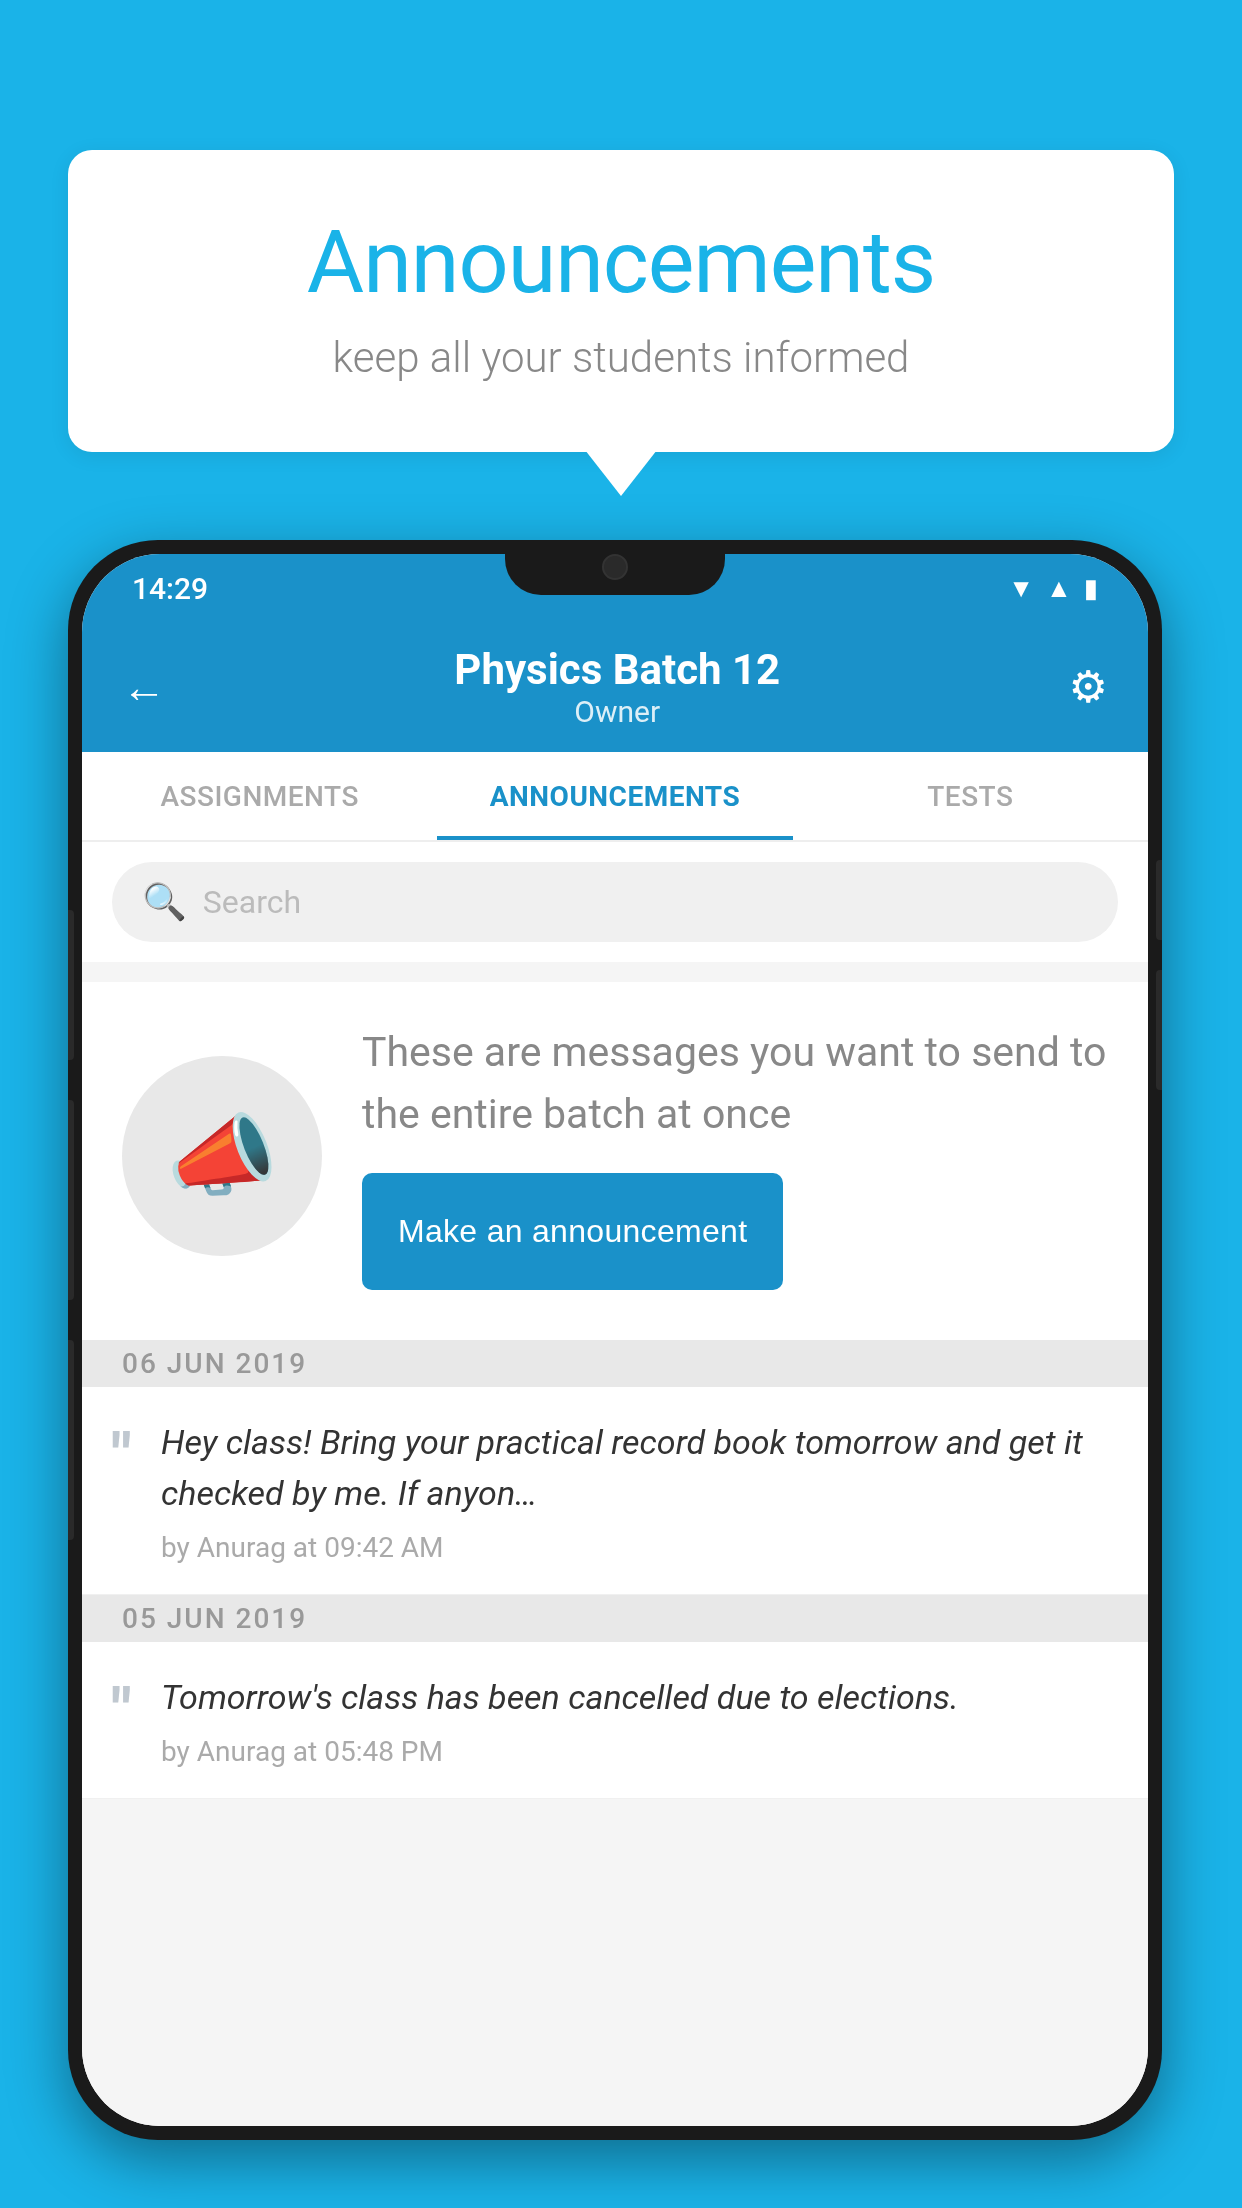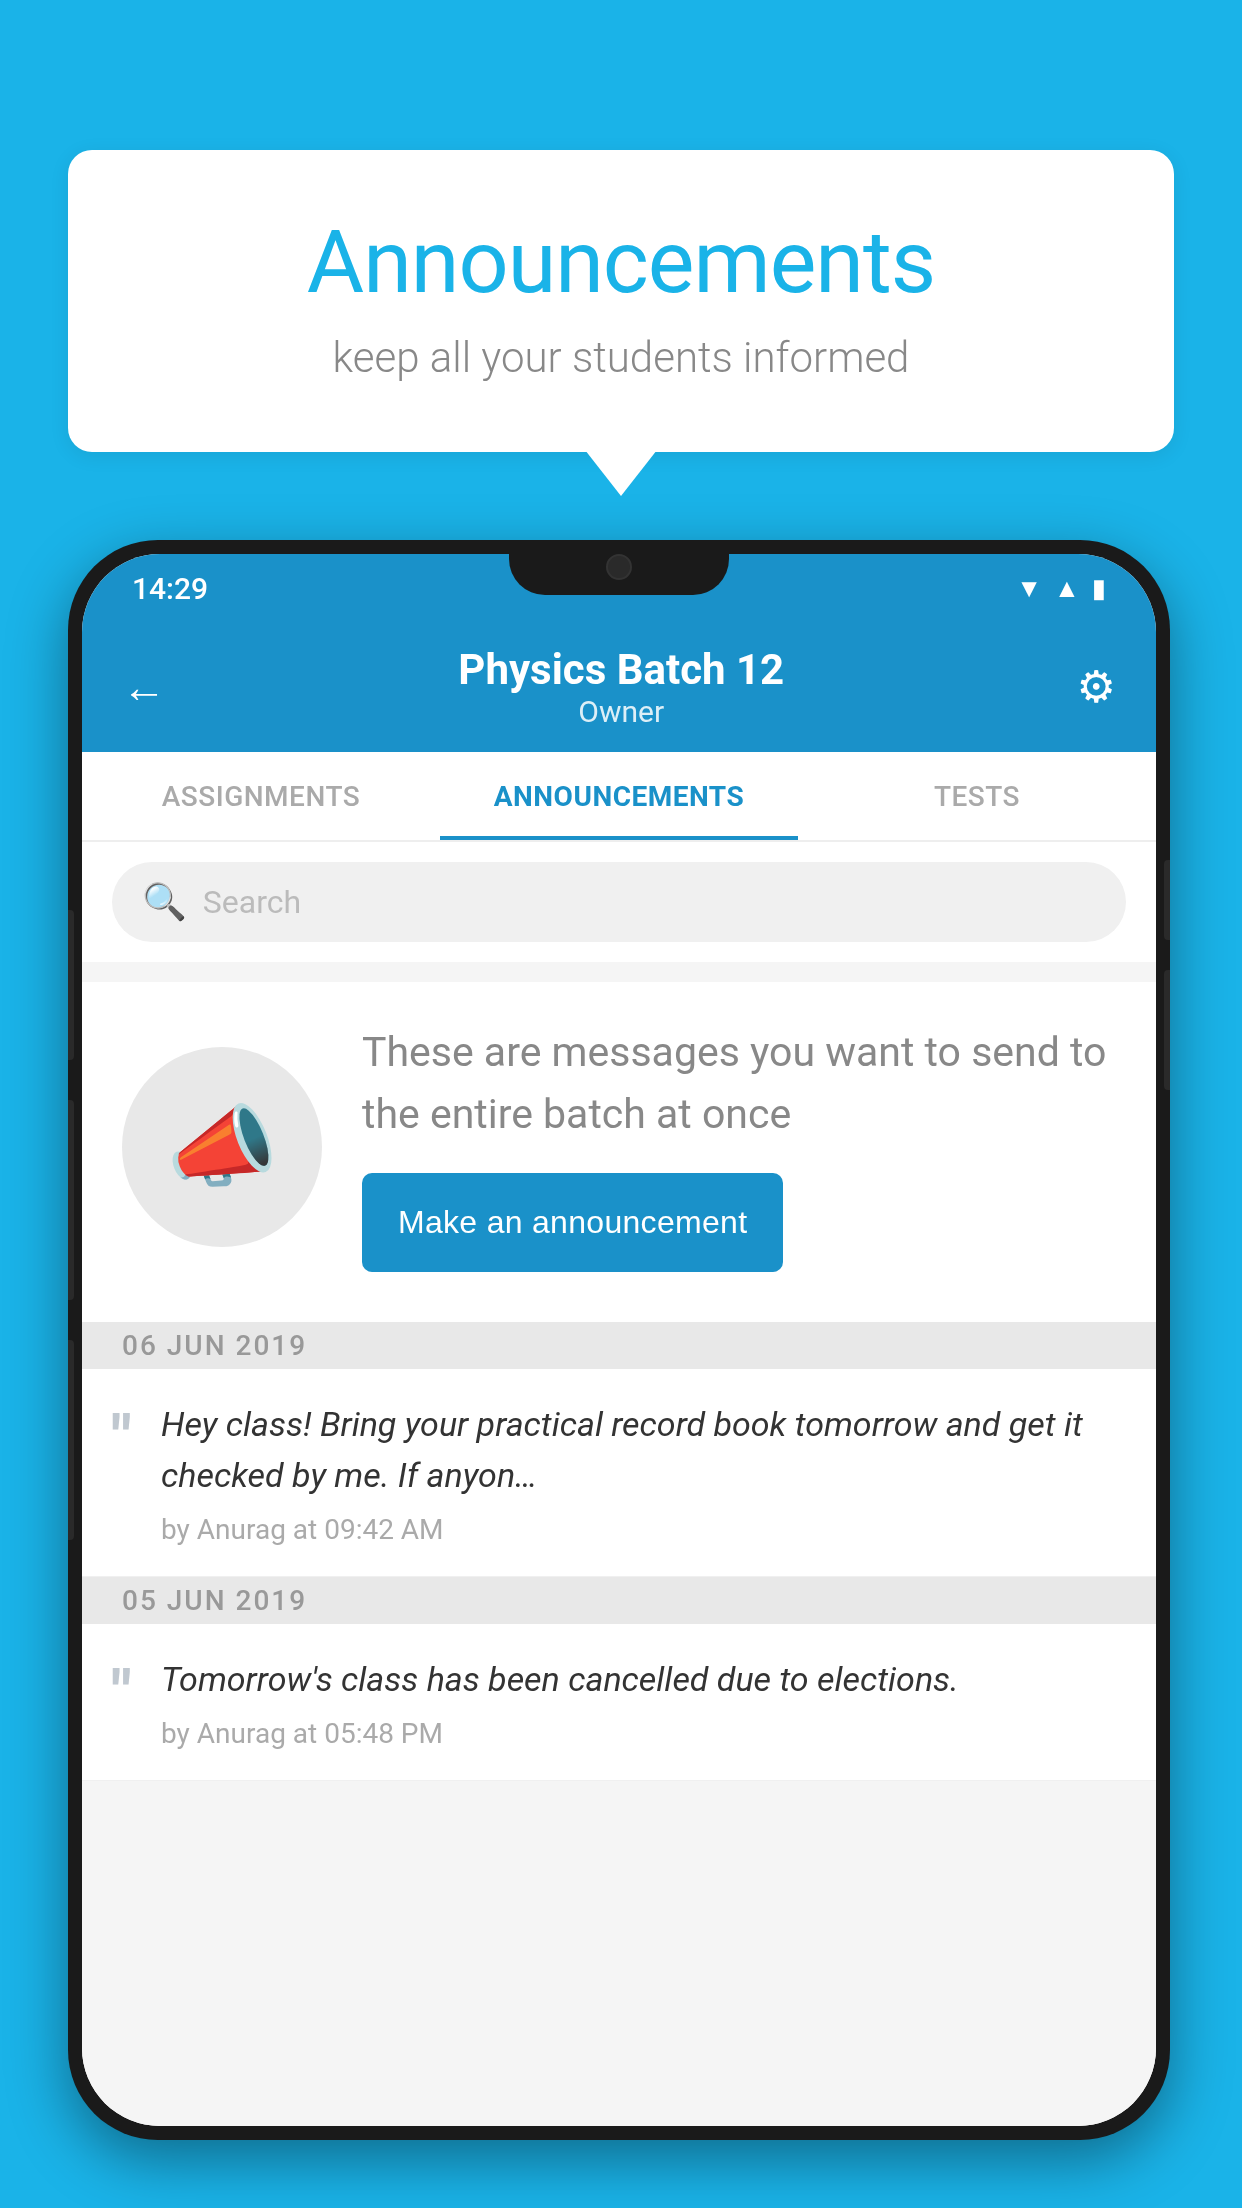--- a/index.html
+++ b/index.html
@@ -59,21 +59,21 @@
       font-size: 42px;
       color: #888;
       font-weight: 300;
     }
 
     
     .phone-wrapper {
       position: absolute;
       top: 540px;
       left: 68px;
-      right: 72px;
+      right: 80px;
       height: 1600px;
     }
 
     .phone {
       width: 100%;
       height: 100%;
       background: #1a1a1a;
       border-radius: 90px;
       position: relative;
       overflow: hidden;
@@ -286,21 +286,21 @@
       font-size: 41px;
       line-height: 1.5;
       margin-bottom: 28px;
     }
 
     .make-announcement-btn {
       background: #1a91c9;
       color: white;
       border: none;
       border-radius: 10px;
-      padding: 31px 36px;
+      padding: 40px 36px;
       font-size: 32px;
       font-weight: 500;
       cursor: pointer;
       letter-spacing: 0.3px;
     }
 
     
     .date-separator {
       background: #e8e8e8;
       padding: 7px 40px;

